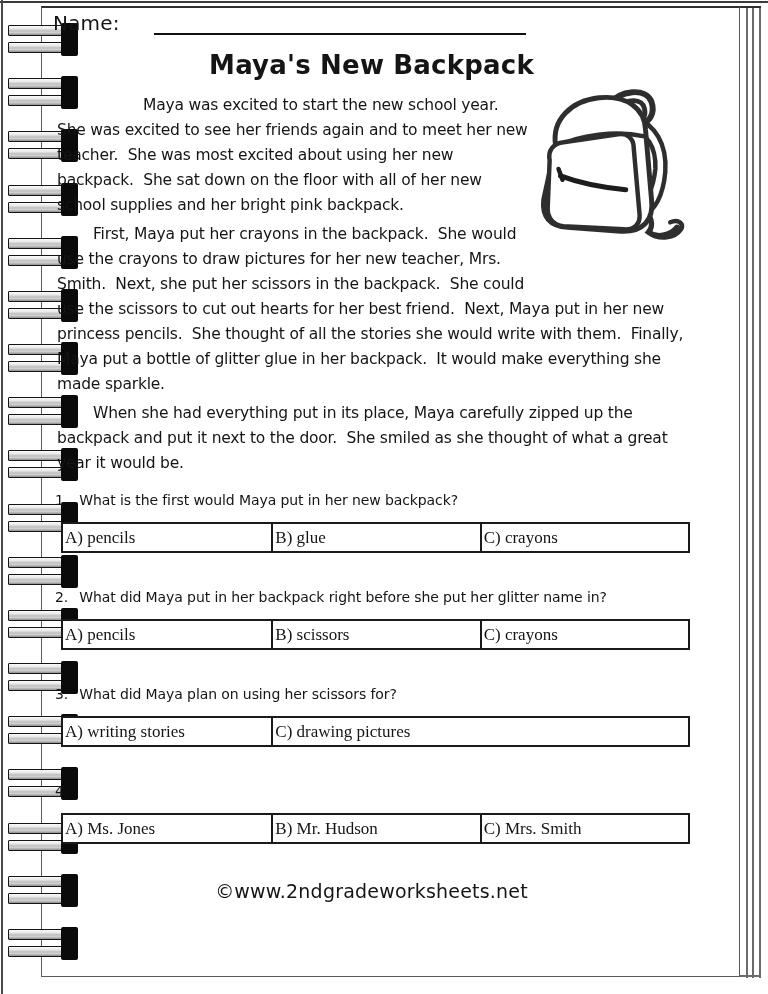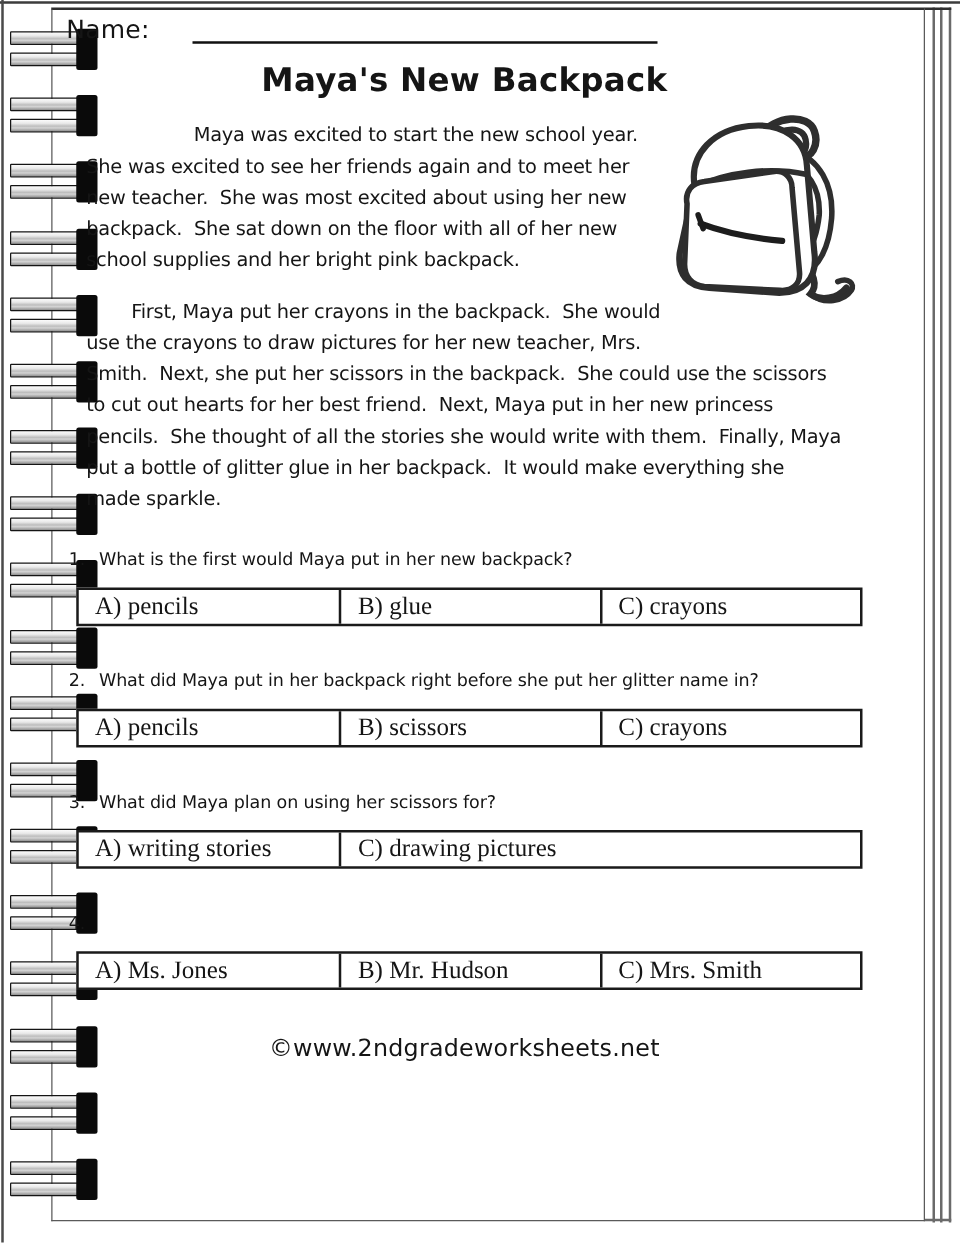--- a/index.html
+++ b/index.html
@@ -33,35 +33,35 @@
 
   
   .content{position:absolute;left:53px;top:0;width:637px;}
   .name-row{margin-top:11px;display:flex;align-items:flex-end;gap:32px;}
   .name-label{font-size:20px;letter-spacing:.2px;}
   .name-line{width:372px;height:22px;border-bottom:2px solid #111;margin-left:2px;}
 
   .title{margin-top:15px;text-align:center;font-size:26px;font-weight:bold;letter-spacing:.2px;}
 
   .story{margin-top:13px;font-size:15.5px;line-height:25px;letter-spacing:-0.2px;}
-  .para{margin:16px;white-space:pre-wrap;}
+  .para{margin:4px;white-space:pre-wrap;}
   .para.p1{text-indent:86px;}
   .para.p2{text-indent:36px;}
   .para.p3{text-indent:36px;}
   .backpack-float{float:right;width:152px;height:196px;margin:-12px 0 2px 6px;}
   .backpack-float svg{margin-left:-18px;display:block;}
 
   .questions{clear:both;padding-top:12px;}
   .qblock{margin-bottom:36px;}
   .qline{display:flex;gap:11px;font-size:14px;letter-spacing:-0.1px;margin:0 0 14px 2px;}
   .qnum{flex:0 0 auto;}
   .qtable{display:grid;grid-template-columns:1fr 1fr 1fr;width:625px;margin-left:8px;
           border:2px solid #1a1a1a;background:#fff;}
-  .qcell{height:27px;line-height:27px;padding-left:13px;
-         font-family:"Liberation Serif",serif;font-size:20px;
+  .qcell{height:27px;line-height:27px;padding-left:2px;
+         font-family:"Liberation Serif",serif;font-size:17px;
          border-left:2px solid #1a1a1a;white-space:nowrap;overflow:hidden;}
   .qcell.c0{border-left:none;}
 
   .footer{clear:both;text-align:center;font-size:19px;margin-top:14px;letter-spacing:.2px;}
 </style>
 </head>
 <body>
 
 <div class="scan-edge-top"></div>
 <div class="scan-edge-left"></div>
@@ -191,20 +191,21 @@
         <path d="M36 66 C60 53 98 49 126 55" stroke="#2e2e2e" stroke-width="4.5" fill="none" stroke-linecap="round"></path>
 
         <path d="M30 79 C28 69 34 62 44 61 L99 53 C109 51 115 58 115 66 L121 134 C122 144 115 150 105 149 L44 146 C34 145 28 138 28 128 Z" stroke="#2e2e2e" stroke-width="4.5" fill="#fff" stroke-linejoin="round"></path>
 
         <path d="M41 95 C62 103 86 107 107 109" stroke="#1d1d1d" stroke-width="5" fill="none" stroke-linecap="round"></path>
         <path d="M39 88 L43 99" stroke="#1d1d1d" stroke-width="4.5" stroke-linecap="round"></path>
       </svg>
     </div>
     <p class="para p1">Maya was excited to start the new school year.  She was excited to see her friends again and to meet her new teacher.  She was most excited about using her new backpack.  She sat down on the floor with all of her new school supplies and her bright pink backpack.</p>
     <p class="para p2">First, Maya put her crayons in the backpack.  She would use the crayons to draw pictures for her new teacher, Mrs. Smith.  Next, she put her scissors in the backpack.  She could use the scissors to cut out hearts for her best friend.  Next, Maya put in her new princess pencils.  She thought of all the stories she would write with them.  Finally, Maya put a bottle of glitter glue in her backpack.  It would make everything she made sparkle.</p>
+    <p class="para p3">When she had everything put in its place, Maya carefully zipped up the backpack and put it next to the door.  She smiled as she thought of what a great year it would be.</p>
   </div>
 
   <div class="questions">
 
     <div class="qblock">
       <p class="qline">
         <span class="qnum">1.</span>
         <span class="qtext">What is the first would Maya put in her new backpack?</span>
       </p>
       <div class="qtable">

